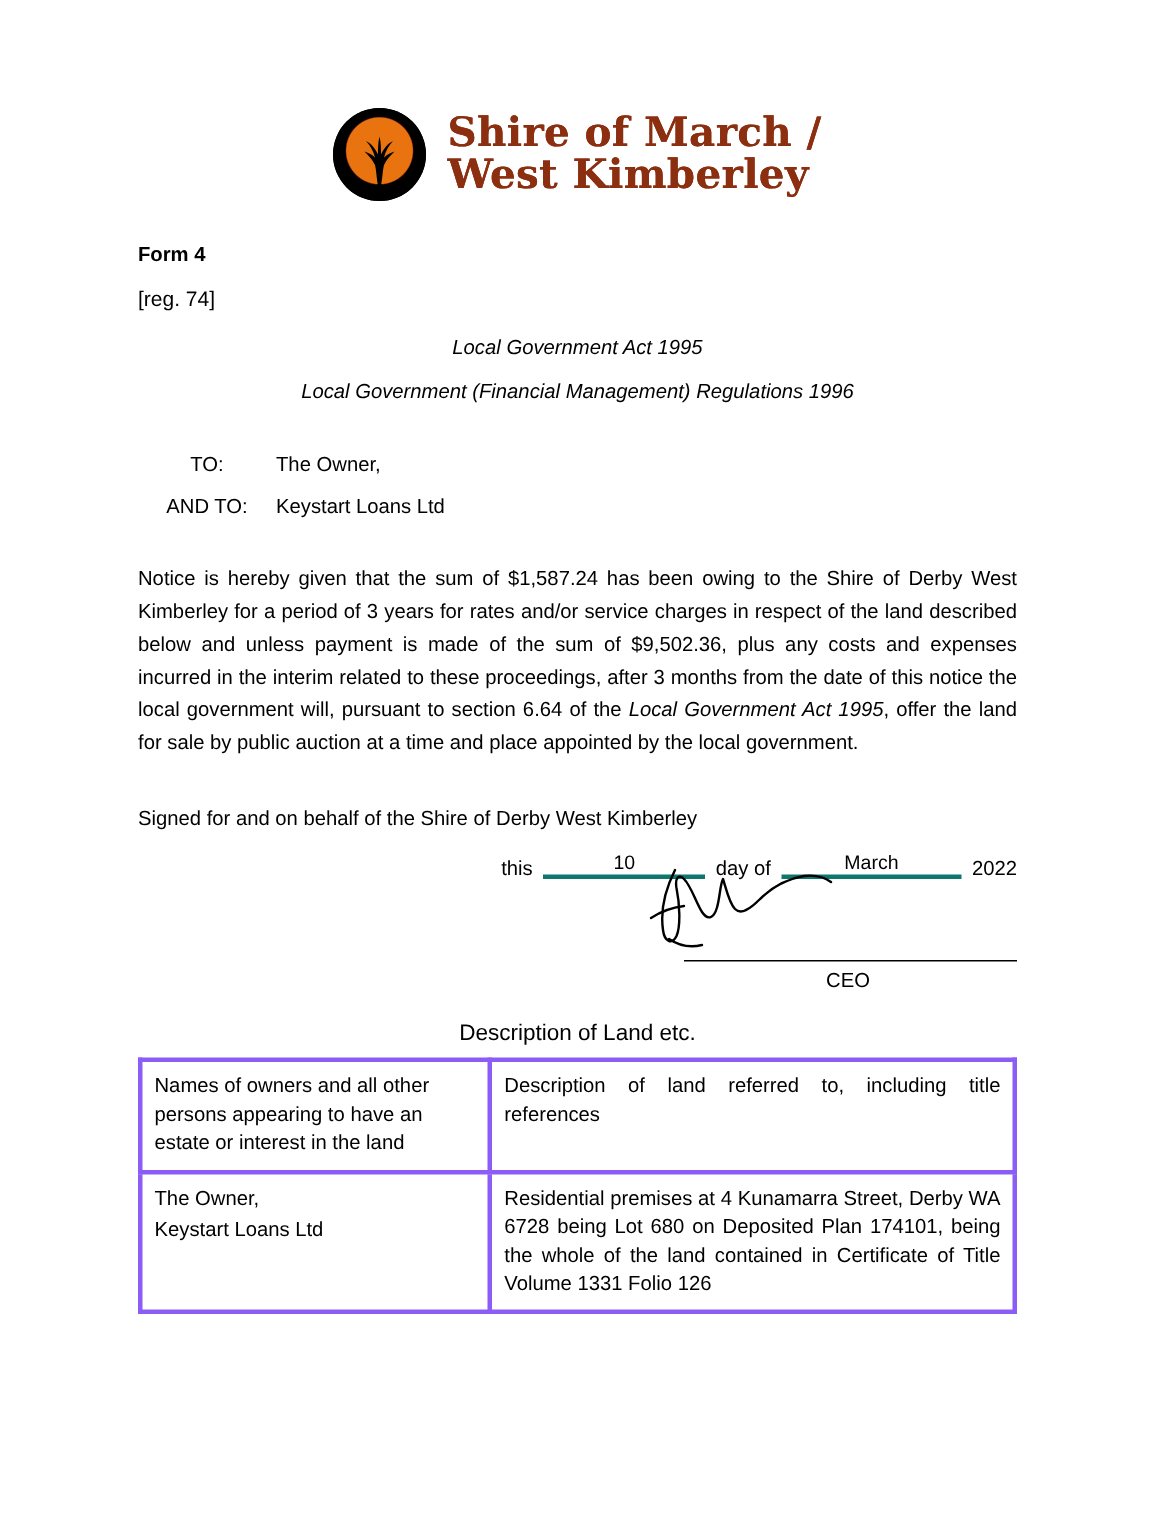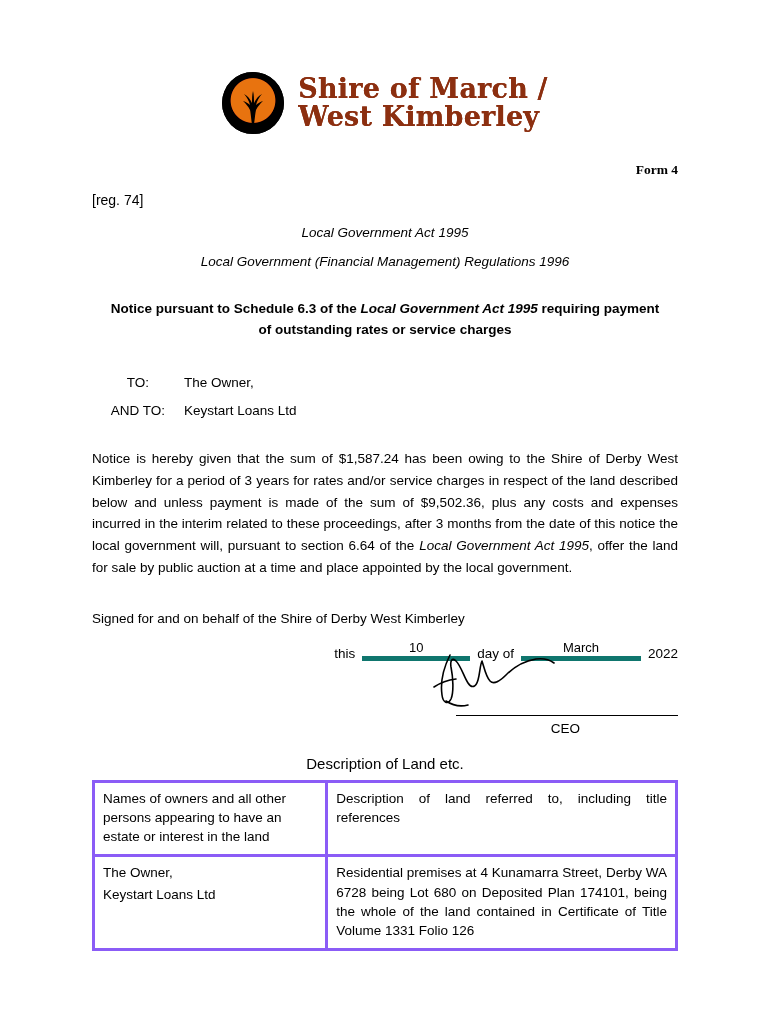--- a/index.html
+++ b/index.html
@@ -61,23 +61,22 @@
     color: #8c2f10;
     font-size: 27px;
     letter-spacing: .2px;
     text-shadow: 0 0 0 #8c2f10;
   }
   .logo-text div { white-space: nowrap; }
 
   .form-no {
     font-size: 13.5px;
     font-weight: bold;
-    text-align: right;
+    text-align: left;
     margin-top: 6px;
-    font-family: Liberation Serif, serif;
   }
   .reg {
     font-size: 14px;
     text-align: left;
     margin-top: 14px;
   }
   .act-line {
     font-size: 13.5px;
     font-style: italic;
     text-align: center;
@@ -122,21 +121,21 @@
     margin-top: 14px;
     font-size: 13.5px;
     display: flex;
     align-items: flex-end;
     gap: 7px;
     position: relative;
     justify-content: flex-end;
   }
   .fill {
     display: inline-block;
-    border-bottom: 5px solid #0f766e;
+    border-bottom: 3px solid #0f766e;
     text-align: center;
     font-size: 13px;
     padding-bottom: 1px;
   }
   .fill.day  { width: 108px; }
   .fill.month{ width: 120px; }
 
   
   .sig-area {
     position: relative;
@@ -203,23 +202,20 @@
     </div>
   </div>
 
   <div class="form-no">Form 4</div>
 
   <div class="reg">[reg. 74]</div>
 
   <div class="act-line">Local Government Act 1995</div>
   <div class="act-line second">Local Government (Financial Management) Regulations 1996</div>
 
-  <div class="notice-title">
-    <span>Notice pursuant to Schedule 6.3 of the </span><i>Local Government Act 1995</i><span> requiring payment of outstanding rates or service charges</span>
-  </div>
 
   <div class="to-block">
     <div class="to-row">
       <div class="to-label">TO:</div>
       <div>The Owner,</div>
     </div>
     <div class="to-row">
       <div class="to-label">AND TO:</div>
       <div>Keystart Loans Ltd</div>
     </div>

